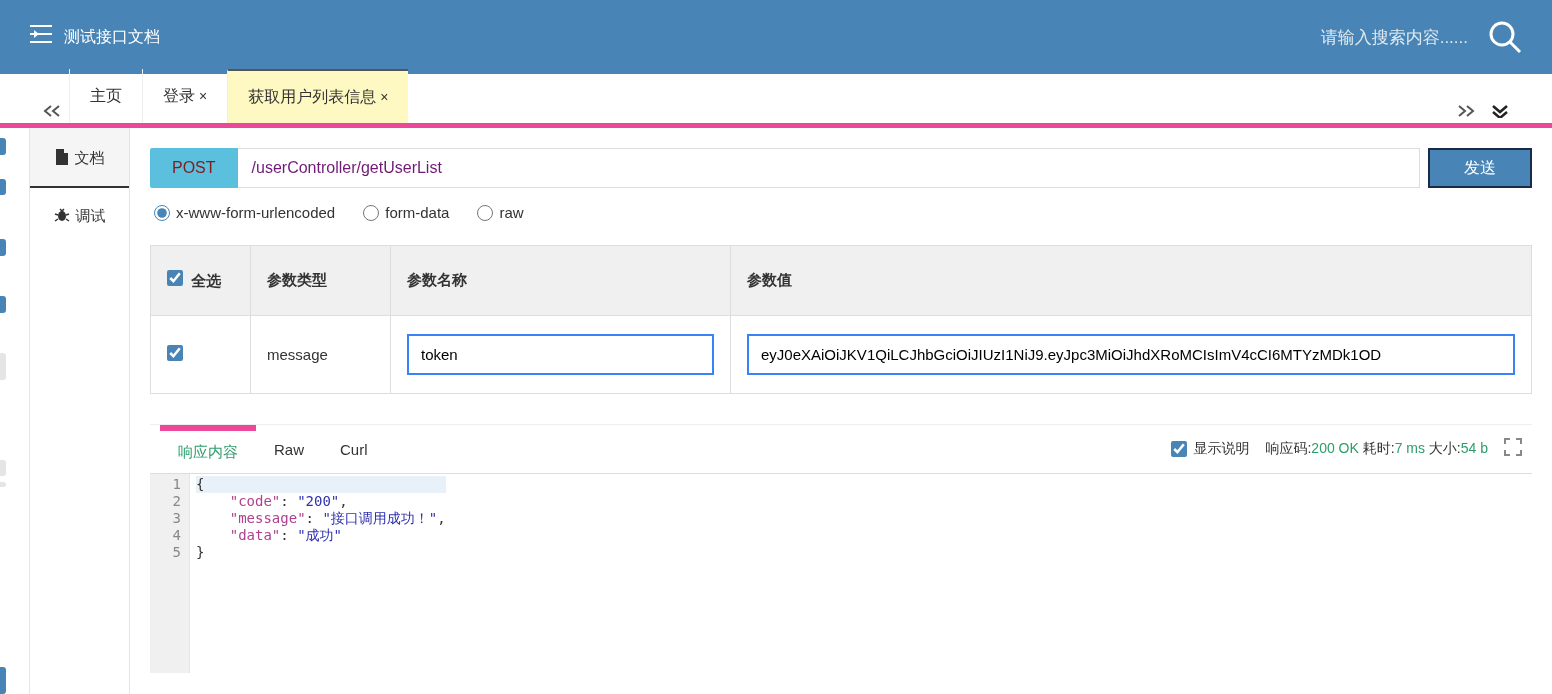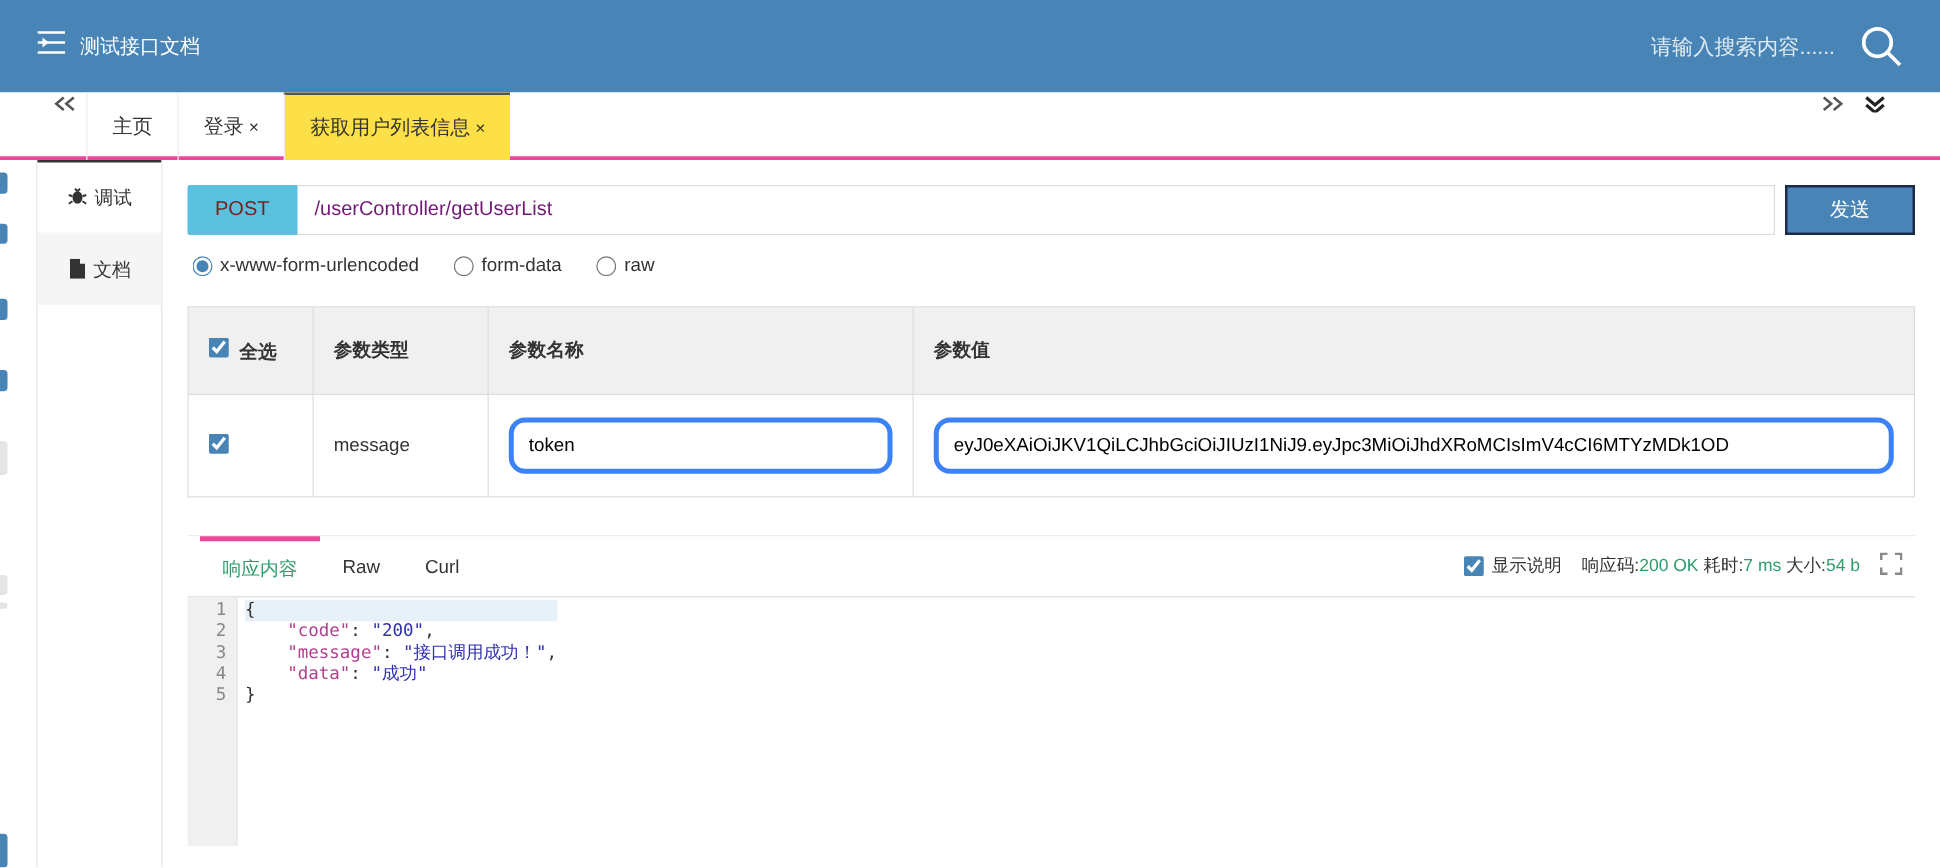--- a/index.html
+++ b/index.html
@@ -6,25 +6,25 @@
 body { font-family: -apple-system, BlinkMacSystemFont, "Segoe UI", "PingFang SC", "Microsoft YaHei", sans-serif; font-size: 14px; color: #333; width: 1552px; height: 694px; overflow: hidden; background: #fff; }
 
 .header { height: 74px; background: #4885b6; display: flex; align-items: center; justify-content: space-between; padding: 0 30px; color: #fff; }
 .header-left { display: flex; align-items: center; gap: 12px; }
 .menu-icon { font-size: 22px; cursor: pointer; }
 .app-title { font-size: 16px; font-weight: 500; }
 .header-right { display: flex; align-items: center; gap: 20px; }
 .search-placeholder { font-size: 17px; color: #e0eaf0; }
 .search-icon { display: inline-flex; }
 
-.tabbar { height: 54px; background: #fff; border-bottom: 3px solid #ec4899; display: flex; align-items: flex-start; padding: 0 35px; position: relative; }
+.tabbar { height: 54px; background: #fff; border-bottom: 5px solid #ec4899; display: flex; align-items: flex-end; padding: 0 35px; position: relative; }
 .tab-scroll-left, .tab-scroll-right, .tab-menu-icon { font-size: 18px; color: #555; cursor: pointer; padding: 0 8px; }
 .tab-scroll-right { margin-left: auto; }
 .tab-item { padding: 0 20px; height: 54px; display: flex; align-items: center; font-size: 16px; cursor: pointer; border-left: 1px solid #eee; position: relative; }
-.tab-item.active { background: #fde047; border-top: 2px solid #555; }
+.tab-item.active { background: #fef9c3; border-top: 2px solid #555; }
 .tab-close { margin-left: 4px; font-size: 14px; }
 
 .main { display: flex; height: calc(100% - 128px); }
 .sidebar { width: 30px; border-right: 1px solid #e5e5e5; display: flex; flex-direction: column; }
 .sidebar-mark { width: 6px; height: 20px; background: #4885b6; border-radius: 0 3px 3px 0; margin: 10px 0 0 0; }
 .sidebar-mark.b2 { margin-top: 24px; }
 .sidebar-mark.b3 { margin-top: 44px; }
 .sidebar-mark.b4 { margin-top: 40px; }
 .sidebar-mark.b5 { margin-top: 40px; height: 32px; background: #e5e5e5; }
 .sidebar-mark.b6 { margin-top: 80px; height: 20px; background: #e5e5e5; }
@@ -45,26 +45,26 @@
 .send-btn { margin-left: 8px; padding: 0 34px; background: #4885b6; color: #fff; border: 2px solid #1a2a4a; font-size: 16px; cursor: pointer; display: flex; align-items: center; }
 
 .body-types { display: flex; gap: 28px; margin-bottom: 24px; padding-left: 4px; }
 .radio-option { display: flex; align-items: center; gap: 6px; font-size: 15px; cursor: pointer; }
 .radio-option input { width: 16px; height: 16px; accent-color: #4885b6; }
 
 .param-table { border: 1px solid #ddd; width: 100%; border-collapse: collapse; margin-bottom: 30px; }
 .param-table th { background: #f0f0f0; text-align: left; padding: 24px 16px; border: 1px solid #ddd; font-size: 15px; font-weight: 600; }
 .param-table td { padding: 18px 16px; border: 1px solid #ddd; font-size: 15px; }
 .param-table input[type=checkbox] { width: 16px; height: 16px; accent-color: #4885b6; }
-.param-table .text-input { width: 100%; padding: 10px 12px; border: 4px solid #3b82f6; border-radius: 13px; font-size: 15px; }
+.param-table .text-input { width: 100%; padding: 10px 12px; border: 2px solid #3b82f6; border-radius: 0; font-size: 15px; }
 
 .response-section { border-top: 1px solid #eee; }
 .response-tabs { display: flex; align-items: center; padding: 0 10px; height: 48px; }
 .resp-tab { padding: 0 18px; height: 48px; display: flex; align-items: center; font-size: 15px; cursor: pointer; }
-.resp-tab.active { color: #2d9d6b; border-top: 4px solid #ec4899; }
+.resp-tab.active { color: #2d9d6b; border-top: 6px solid #ec4899; }
 .resp-right { margin-left: auto; display: flex; align-items: center; gap: 16px; font-size: 14px; }
 .resp-check { display: flex; align-items: center; gap: 6px; }
 .resp-check input { width: 16px; height: 16px; accent-color: #4885b6; }
 .green { color: #2d9d6b; font-weight: 500; }
 .expand-icon { font-size: 16px; cursor: pointer; color: #888; }
 
 .code-editor { border-top: 1px solid #ddd; display: flex; font-family: Consolas, Monaco, monospace; font-size: 14px; line-height: 17px; height: 200px; background: #fff; overflow: auto; position: relative; }
 .gutter { background: #f0f0f0; color: #888; text-align: right; padding: 2px 8px 2px 6px; user-select: none; border-right: 1px solid #e5e5e5; min-width: 40px; }
 .gutter div { height: 17px; }
 .code-body { padding: 2px 6px; white-space: pre; }
@@ -131,36 +131,36 @@
     <div class="sidebar-mark b2"></div>
     <div class="sidebar-mark b3"></div>
     <div class="sidebar-mark b4"></div>
     <div class="sidebar-mark b5"></div>
     <div class="sidebar-mark b6"></div>
     <div class="sidebar-mark b7"></div>
     <div class="sidebar-mark b8"></div>
   </div>
 
   <div class="subnav">
+    <div class="subnav-item">
+      <span class="subnav-icon">
+        <svg width="14" height="16" viewBox="0 0 14 16">
+            <path d="M1 0 H9 L13 4 V16 H1 Z M9 0 V4 H13" fill="#333"></path>
+          </svg>
+      </span>
+      <span>文档</span>
+    </div>
     <div class="subnav-item active">
       <span class="subnav-icon">
         <svg width="16" height="16" viewBox="0 0 16 16">
             <ellipse cx="8" cy="9" rx="4" ry="5" fill="#333"></ellipse>
             <path d="M8 4 L6 2 M8 4 L10 2 M4 8 L1 7 M12 8 L15 7 M4 12 L1 14 M12 12 L15 14" stroke="#333" stroke-width="1.5"></path>
           </svg>
       </span>
       <span>调试</span>
-    </div>
-    <div class="subnav-item">
-      <span class="subnav-icon">
-        <svg width="14" height="16" viewBox="0 0 14 16">
-            <path d="M1 0 H9 L13 4 V16 H1 Z M9 0 V4 H13" fill="#333"></path>
-          </svg>
-      </span>
-      <span>文档</span>
     </div>
   </div>
 
   <div class="content">
     <div class="request-row">
       <div class="method-badge">POST</div>
       <div class="url-input">/userController/getUserList</div>
       <button class="send-btn">发送</button>
     </div>
 

